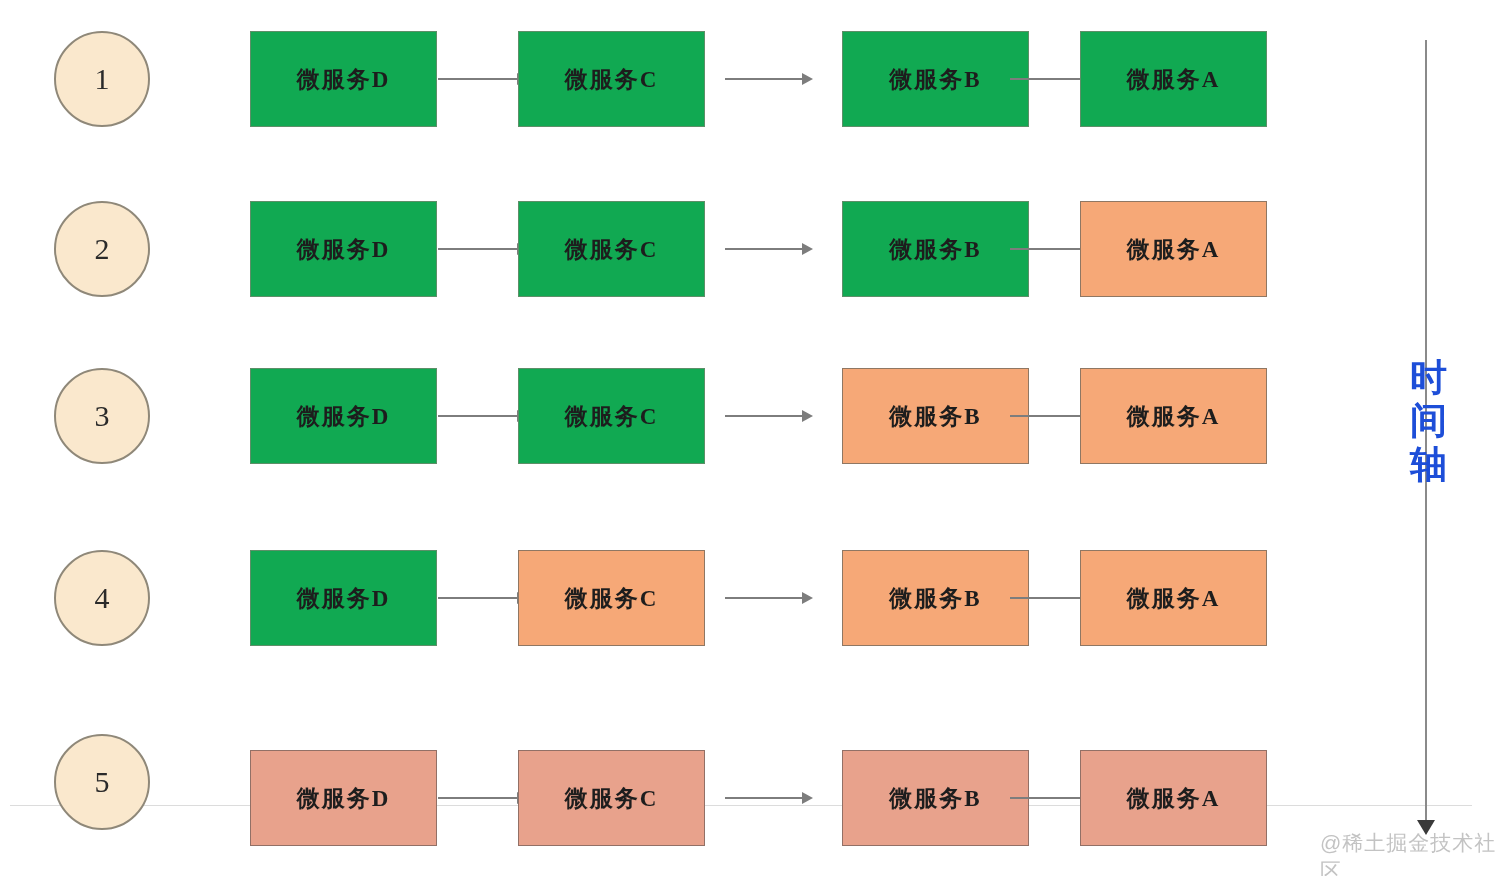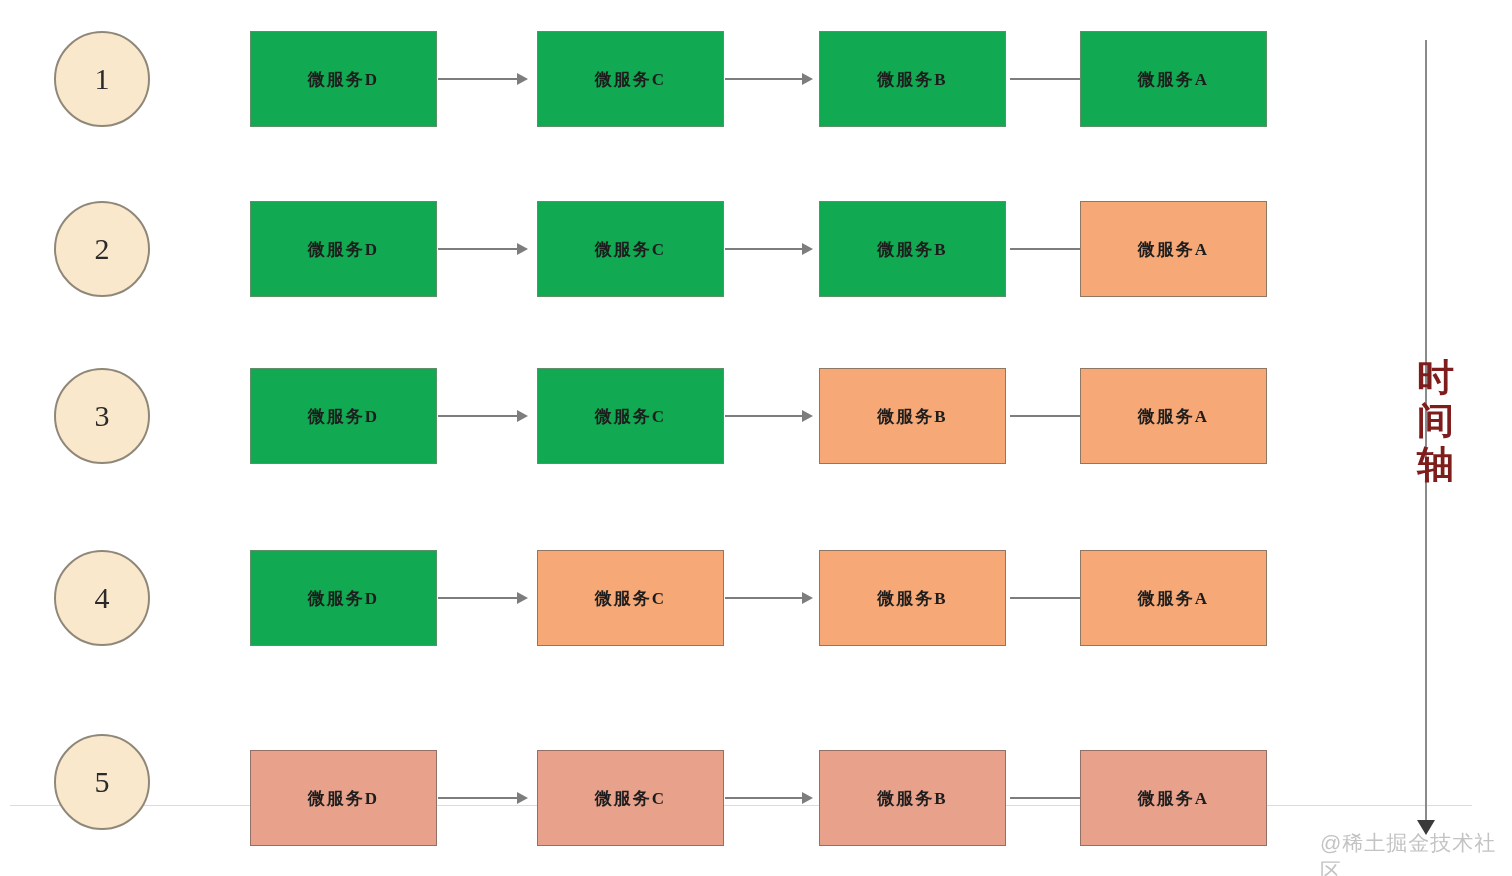--- a/index.html
+++ b/index.html
@@ -17,44 +17,44 @@
   .r1{top:31px}.r2{top:201px}.r3{top:368px}.r4{top:550px}.r5{top:750px}
 
   .circle{position:absolute;left:54px;top:0;width:96px;height:96px;
           border-radius:50%;background:#fae8cd;border:2px solid #8f8879;
           box-sizing:border-box;display:flex;align-items:center;justify-content:center;
           font-size:30px;color:#2a2a2a;}
   .circle-up{top:-16px;}
 
   .box{position:absolute;top:0;width:187px;height:96px;box-sizing:border-box;
        border:1px solid #6f6f6f;display:flex;align-items:center;justify-content:center;
-       font-size:17px;font-weight:bold;color:#1d1d1d;letter-spacing:2px;}
+       font-size:23px;font-weight:bold;color:#1d1d1d;letter-spacing:2px;}
   .box[data-state="normal"]{background:#11a952;border-color:#5d8f68;}
   .box[data-state="degraded"]{background:#f6a877;border-color:#8f7763;}
   .box[data-state="failed"]{background:#e8a28c;border-color:#927066;}
 
-  .col-d{left:250px}.col-c{left:537px}.col-b{left:819px}.col-a{left:1080px}
+  .col-d{left:250px}.col-c{left:518px}.col-b{left:842px}.col-a{left:1080px}
 
   .arrow{position:absolute;top:47px;height:2px;background:#7d7d7d;}
   .arrow::after{content:"";position:absolute;right:-2px;top:-5px;width:0;height:0;
                 border-left:11px solid #7d7d7d;border-top:6px solid transparent;
                 border-bottom:6px solid transparent;}
   .gap1{left:438px;width:88px}
   .gap2{left:725px;width:86px}
   .gap3{left:1010px;width:88px}
 
   
   .timeline{position:absolute;left:0;top:0;width:1512px;height:876px;z-index:3;pointer-events:none;}
   .timeline-line{position:absolute;left:1425px;top:40px;width:2px;height:782px;background:#8a8a8a;}
   .timeline-arrowhead{position:absolute;left:1417px;top:820px;width:0;height:0;
                       border-top:15px solid #3a3a3a;border-left:9px solid transparent;
                       border-right:9px solid transparent;}
   .timeline-label{position:absolute;left:1410px;top:356px;width:44px;
-                  font-size:37px;font-weight:bold;color:#7f1d1d;line-height:1.17;
-                  text-align:right;word-break:break-all;}
+                  font-size:37px;font-weight:bold;color:#1d4ed8;line-height:1.17;
+                  text-align:left;word-break:break-all;}
 
   .watermark{position:absolute;left:1320px;top:829px;z-index:2;
              font-size:21px;color:#c3c3c3;letter-spacing:1px;
              font-family:"Liberation Sans","DejaVu Sans",sans-serif;}
 </style>
 </head>
 <body>
 
 <div class="stage">
 

